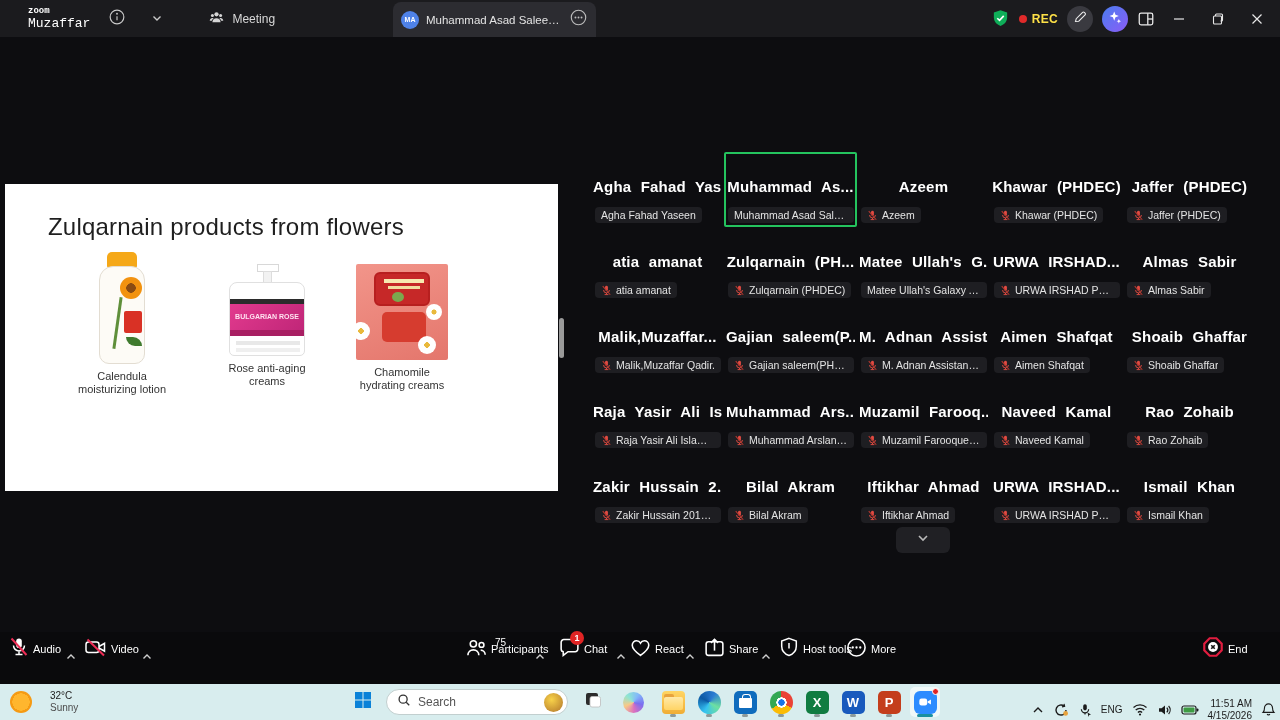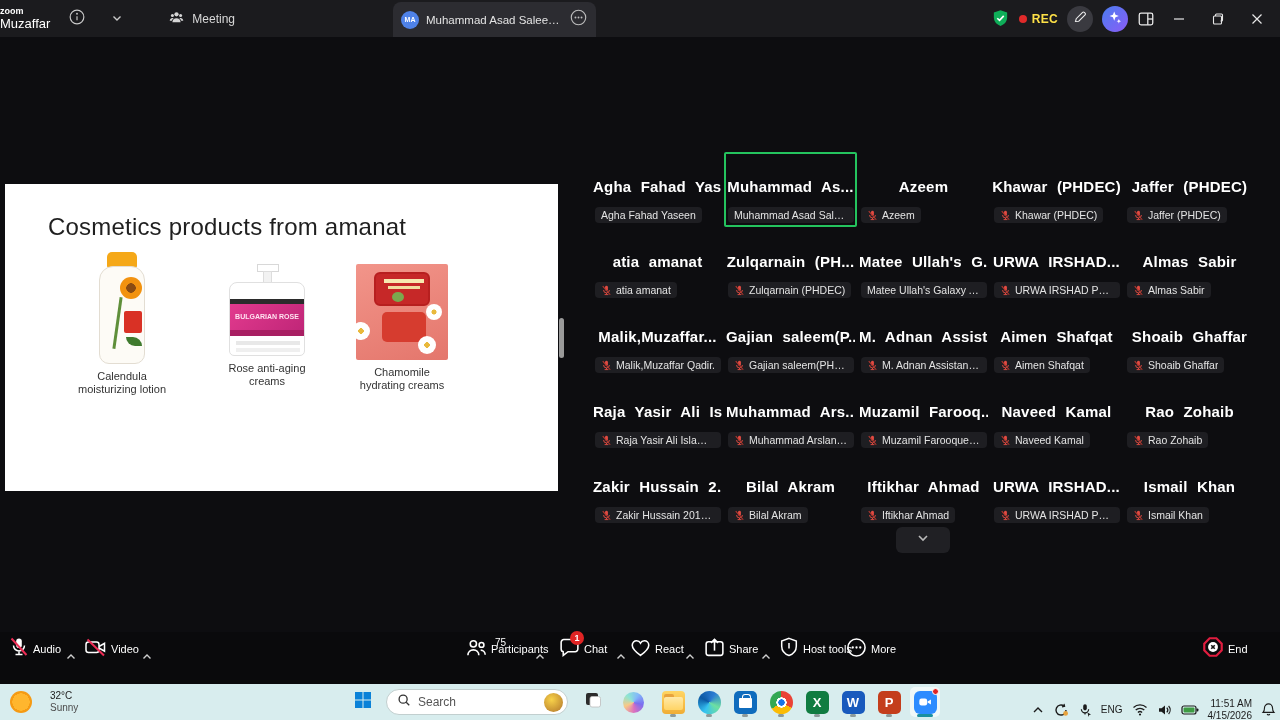--- a/index.html
+++ b/index.html
@@ -2,21 +2,21 @@
 <html><head>
 <meta charset="utf-8">
 <style>
   * { margin:0; padding:0; box-sizing:border-box; }
   html,body { width:1280px; height:720px; overflow:hidden; background:#000; }
   body { font-family:"Liberation Sans", sans-serif; position:relative; }
   .app { position:absolute; inset:0; width:1280px; height:720px; }
 
   
   .titlebar { position:absolute; top:0; left:0; width:1280px; height:37px; background:#1b1b1e; display:flex; align-items:center; }
-  .brand { margin-left:0; line-height:1; color:#fff; }
+  .brand { margin-left:28px; line-height:1; color:#fff;font-family:Liberation Mono, monospace; }
   .brand .b1 { font-size:9px; font-weight:700; display:block; }
   .brand .b2 { font-size:13px; font-weight:400; display:block; margin-top:1px; }
   .tb-iconbtn { width:26px; height:26px; border-radius:50%; display:flex; align-items:center; justify-content:center; margin-left:14px; cursor:pointer; }
   .meeting-tab { display:flex; align-items:center; gap:7px; margin-left:26px; color:#d9d9d9; font-size:12px; height:37px; padding:0 12px; cursor:pointer; }
   .screen-tab { position:absolute; left:393px; top:2px; height:35px; width:203px; background:#2c2c31; border-radius:8px 8px 0 0; display:flex; align-items:center; padding:0 8px; gap:7px; cursor:pointer; }
   .screen-tab .avatar { width:18px; height:18px; border-radius:50%; background:#4f82e8; color:#fff; font-size:7px; font-weight:700; display:flex; align-items:center; justify-content:center; flex:0 0 auto; }
   .screen-tab .tab-label { color:#e3e3e3; font-size:11.5px; white-space:nowrap; overflow:hidden; text-overflow:ellipsis; flex:1 1 auto; }
   .tb-right { position:absolute; right:8px; top:0; height:37px; display:flex; align-items:center; gap:9px; }
   .rec { display:flex; align-items:center; gap:5px; color:#fde047; font-size:12px; font-weight:600; letter-spacing:.3px; }
   .rec-dot { width:8px; height:8px; border-radius:50%; background:#e02a2a; }
@@ -229,21 +229,21 @@
         <svg width="12" height="12" viewBox="0 0 12 12">
             <path d="M1.5 1.5l9 9M10.5 1.5l-9 9" stroke="#e8e8e8" stroke-width="1.2"></path>
           </svg>
       </div>
     </div>
   </div>
 
   <div class="main">
 
     <div class="slide">
-      <div class="slide-title">Cosmetics products from amanat</div>
+      <div class="slide-title">Zulqarnain products from flowers</div>
 
       <div class="product p1">
         <div class="img-box bottle">
           <div class="cap"></div>
           <div class="body">
             <div class="flower"></div>
               <div class="stem"></div>
               <div class="leaf"></div>
             <div class="vlabel"></div>
               <div class="price"></div>

